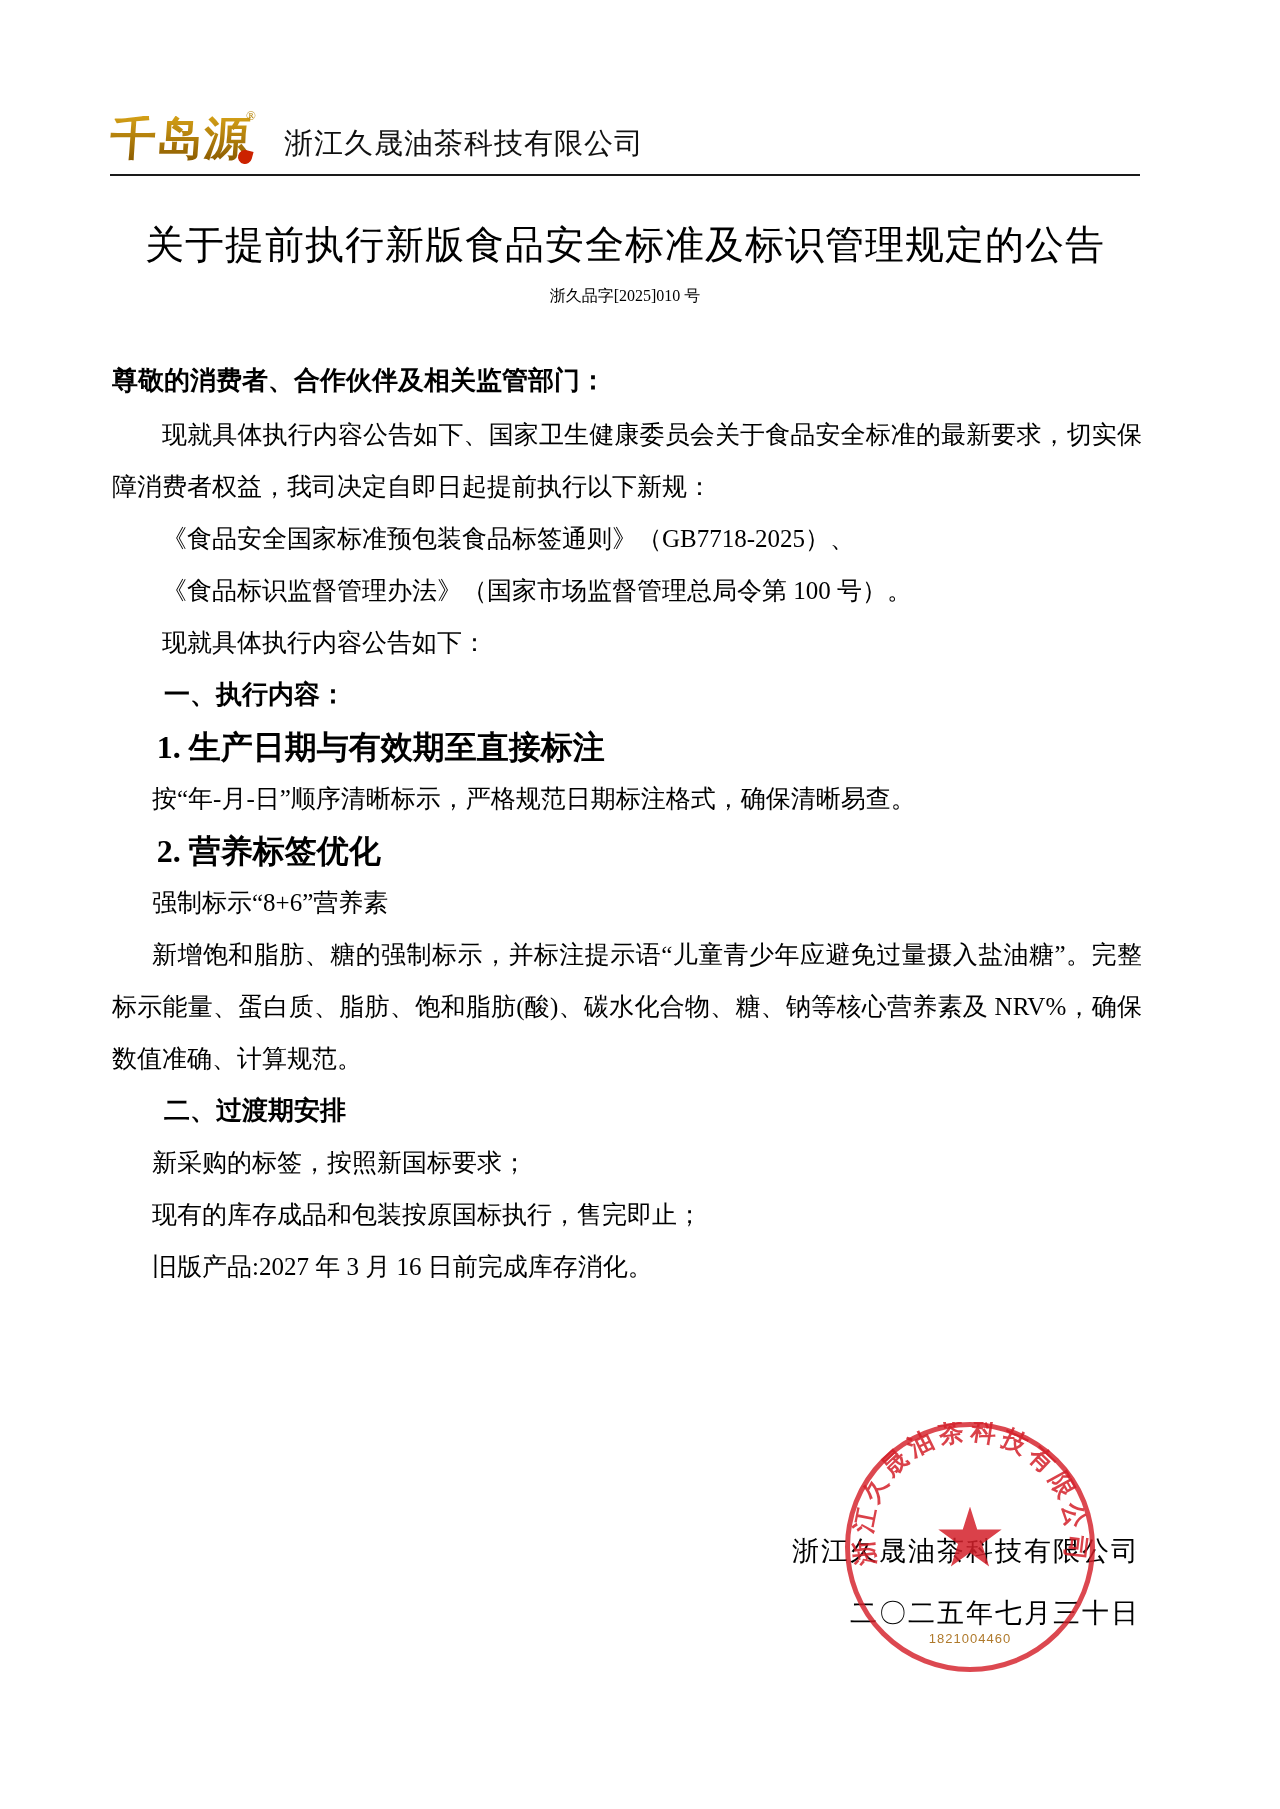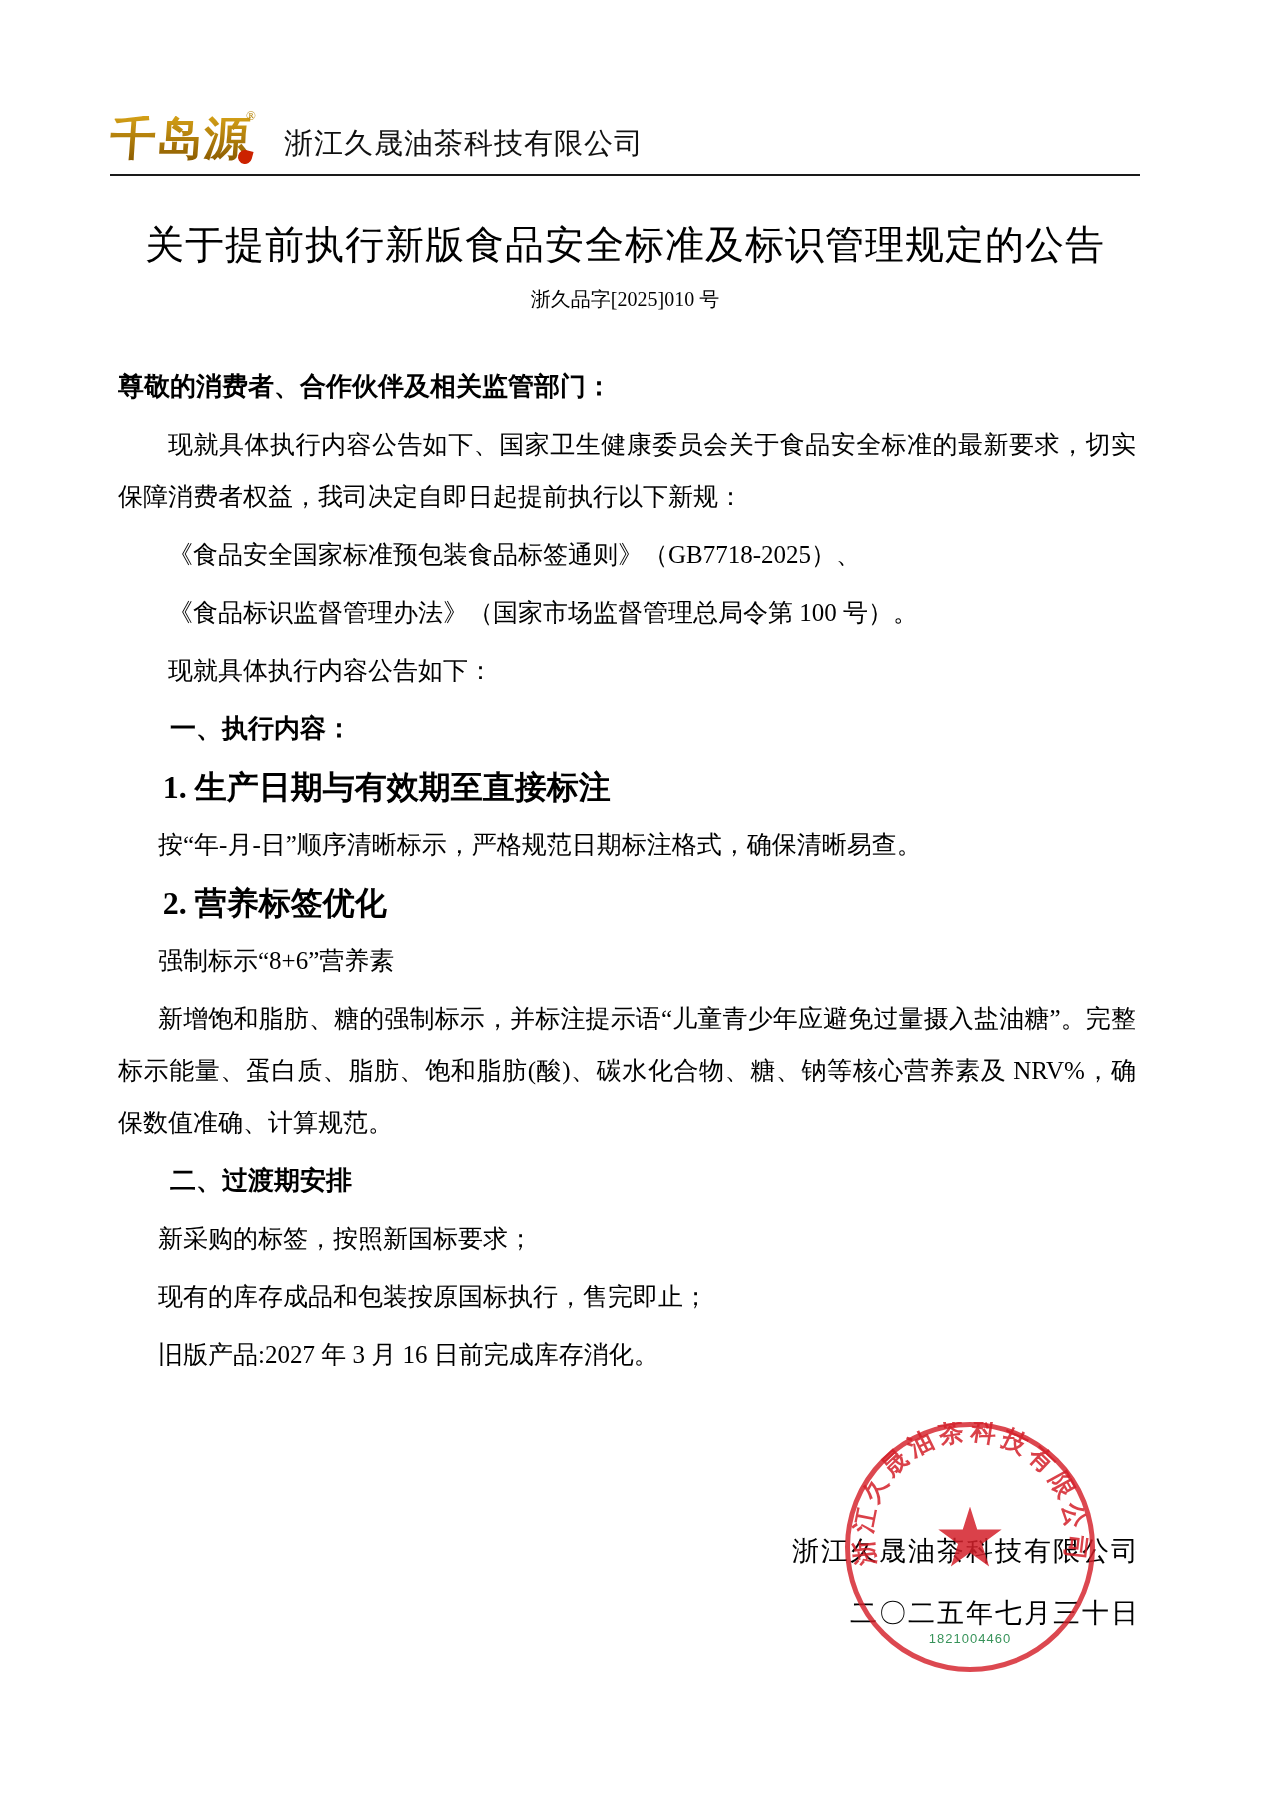--- a/index.html
+++ b/index.html
@@ -91,35 +91,35 @@
     font-weight: normal;
     letter-spacing: 1px;
     font-family: "Liberation Serif", "DejaVu Serif", serif;
   }
   .doc-number {
     position: absolute;
     left: 110px;
     top: 286px;
     width: 1030px;
     text-align: center;
-    font-size: 20px;
+    font-size: 16px;
     font-family: "Liberation Serif", "DejaVu Serif", serif;
   }
 
   
   .body-area {
     position: absolute;
     left: 112px;
     top: 355px;
     width: 1030px;
     font-size: 25px;
     line-height: 52px;
   }
   .p {
-    margin: 6px;
+    margin: 0;
     font-size: 25px;
     line-height: 52px;
     text-align: justify;
   }
   .salutation {
     font-weight: bold;
     font-size: 26px;
     margin-bottom: 2px;
   }
   .indent { text-indent: 2em; }
@@ -189,21 +189,21 @@
     font-weight: bold;
     letter-spacing: 5px;
     opacity: .85;
   }
   .seal-code {
     position: absolute;
     left: 0;
     bottom: 26px;
     width: 250px;
     text-align: center;
-    color: #15803d;
+    color: #a16207;
     font-size: 13px;
     font-family: "Liberation Sans", sans-serif;
     opacity: .85;
     letter-spacing: 1px;
   }
 </style>
 </head>
 <body>
 
 <div class="page">

